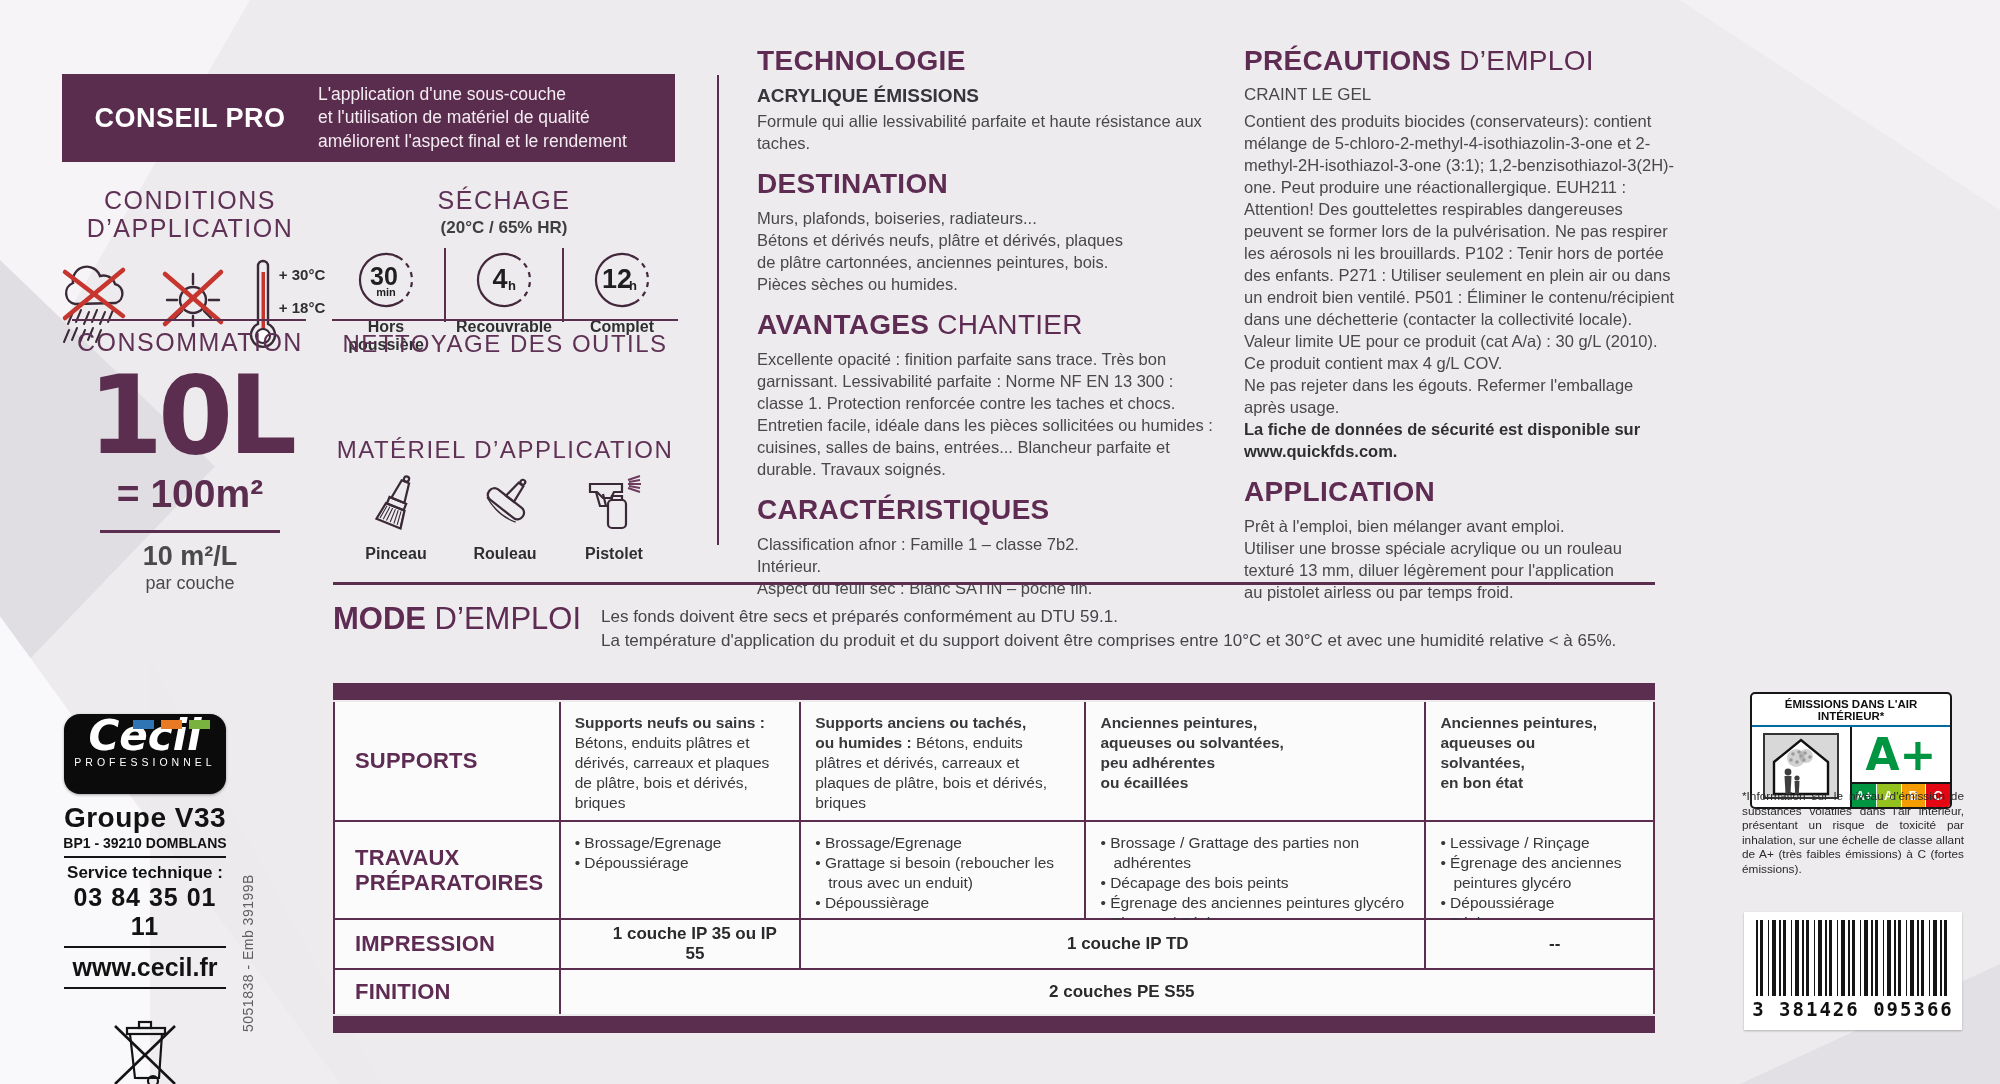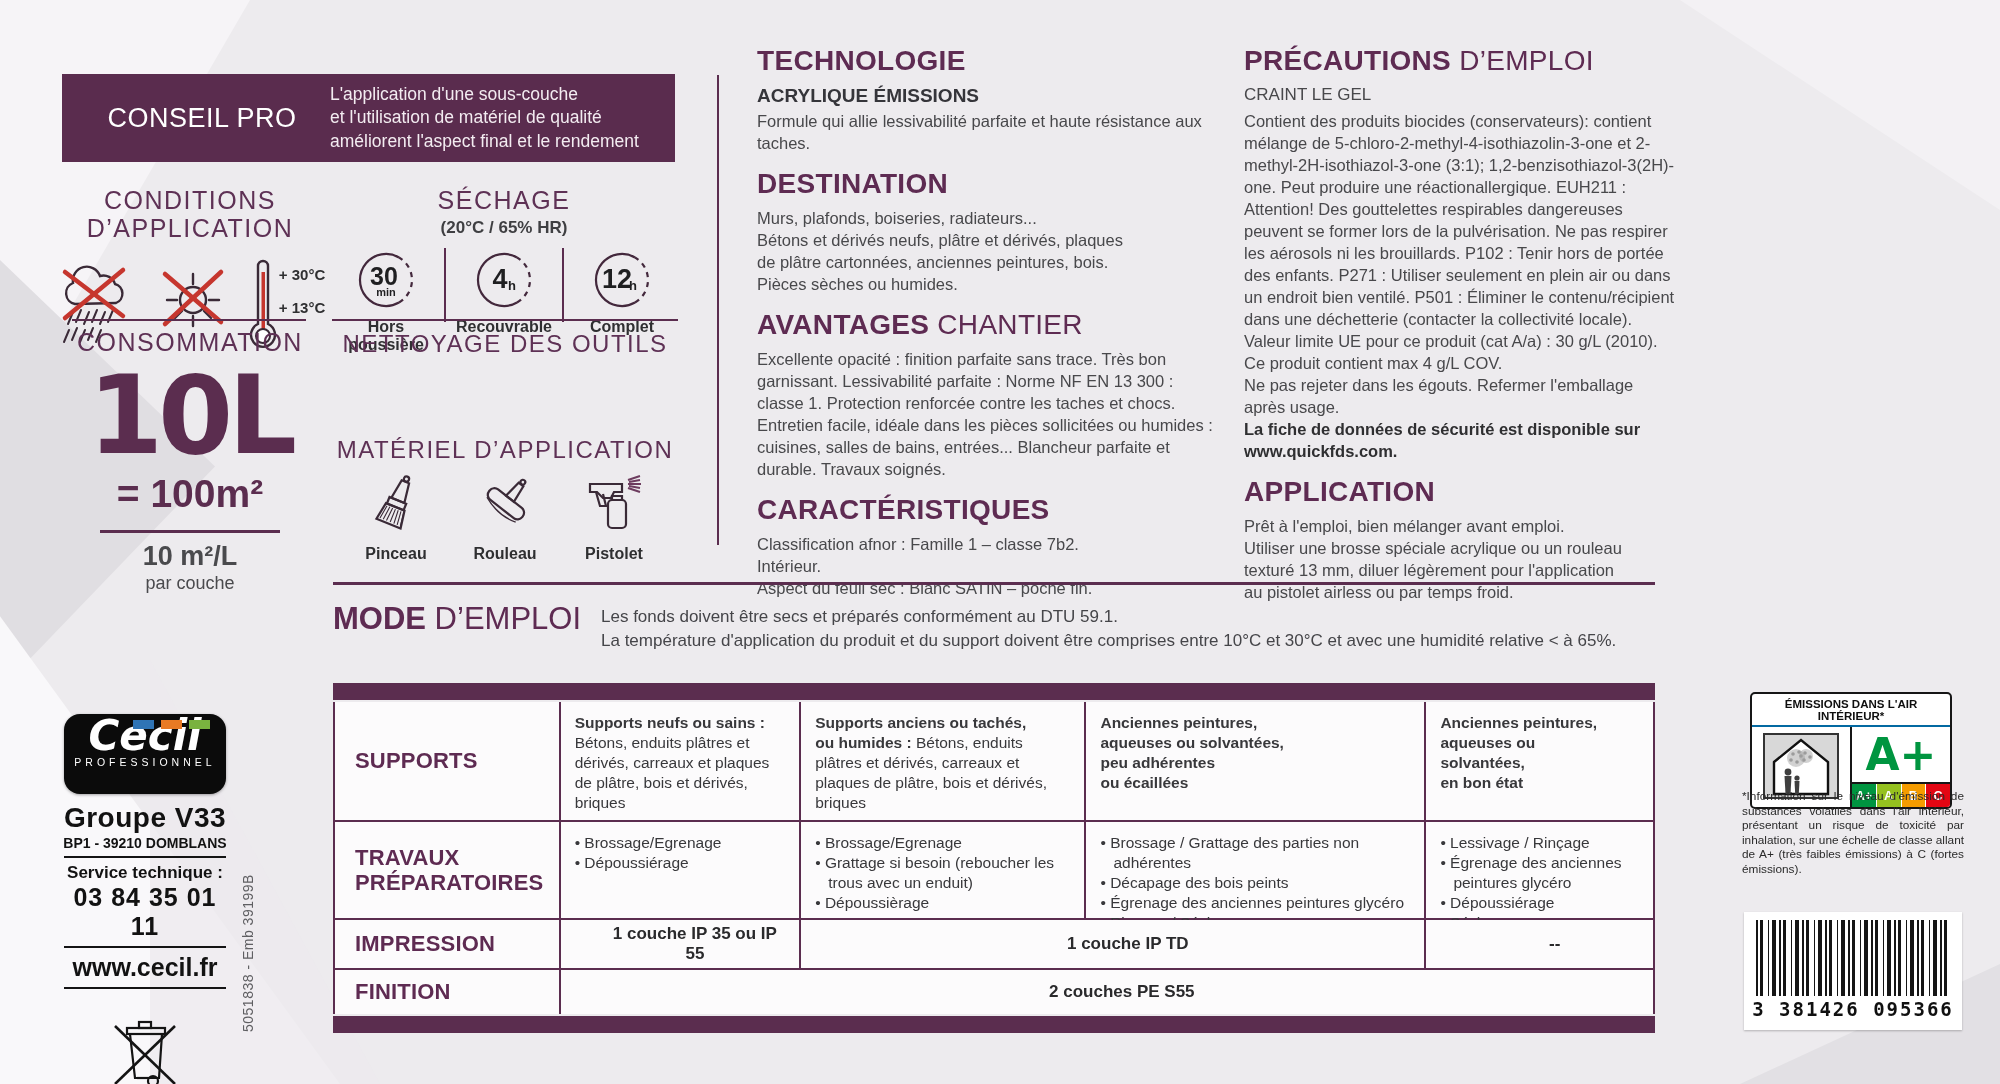--- a/index.html
+++ b/index.html
@@ -12,21 +12,21 @@
   .fD{left:150px;top:660px;width:230px;height:424px;clip-path:polygon(0 0,100% 100%,0 100%);background:#eceaee;opacity:.75;}
   .fE{right:0;top:0;width:320px;height:210px;clip-path:polygon(100% 0,0 0,100% 100%);background:#f3f1f4;}
   .fF{right:0;bottom:0;width:260px;height:120px;clip-path:polygon(100% 0,0 100%,100% 100%);background:#e2e0e4;}
 
   .abs{position:absolute;}
   .hline{position:absolute;height:2px;background:#5b2d4f;}
   .vline{position:absolute;width:2px;background:#5b2d4f;}
 
   
   .conseil-box{left:62px;top:74px;width:613px;height:88px;background:#5a2c4e;display:flex;align-items:center;}
-  .conseil-title{width:256px;text-align:center;color:#fff;font-weight:normal;font-size:27px;letter-spacing:.5px;padding-left:12px;}
+  .conseil-title{width:256px;text-align:center;color:#fff;font-weight:bold;font-size:27px;letter-spacing:.5px;}
   .conseil-text{flex:1;color:#f3ecf1;font-size:17.5px;line-height:1.32;white-space:pre-line;padding-right:0;}
 
   
   .lp-title{font-size:25px;letter-spacing:1.5px;color:#5e3155;line-height:1.12;text-align:center;white-space:pre-line;}
 
   .conditions{left:40px;top:186px;width:300px;}
   .cond-icons{display:flex;justify-content:center;align-items:flex-start;gap:14px;margin-top:16px;}
   .thermo-wrap{display:flex;align-items:flex-start;}
   .thermo-labels{display:flex;flex-direction:column;gap:16px;margin-left:2px;margin-top:8px;}
   .thermo-labels span{font-weight:bold;font-size:15px;color:#2f2f31;}
@@ -186,21 +186,21 @@
       <div class="thermo-wrap">
         <svg width="30" height="96" viewBox="0 0 30 96">
           <g fill="none" stroke="#3a2a37" stroke-width="2.4">
             <path d="M11 8 a5 5 0 0 1 10 0 v58 a12 12 0 1 1 -10 0 z"></path>
           </g>
           <rect x="14.5" y="14" width="3.5" height="58" fill="#c6362e"></rect>
           <circle cx="16" cy="78" r="7" fill="#fff" stroke="#3a2a37" stroke-width="2"></circle>
         </svg>
         <div class="thermo-labels">
           <span>+ 30°C</span>
-          <span>+ 13°C</span>
+          <span>+ 18°C</span>
         </div>
       </div>
     </div>
   </div>
 
   <div class="abs sechage">
     <div class="lp-title">SÉCHAGE</div>
     <div class="sech-sub">(20°C / 65% HR)</div>
     <div class="sech-row">
       <div class="sech-item">

